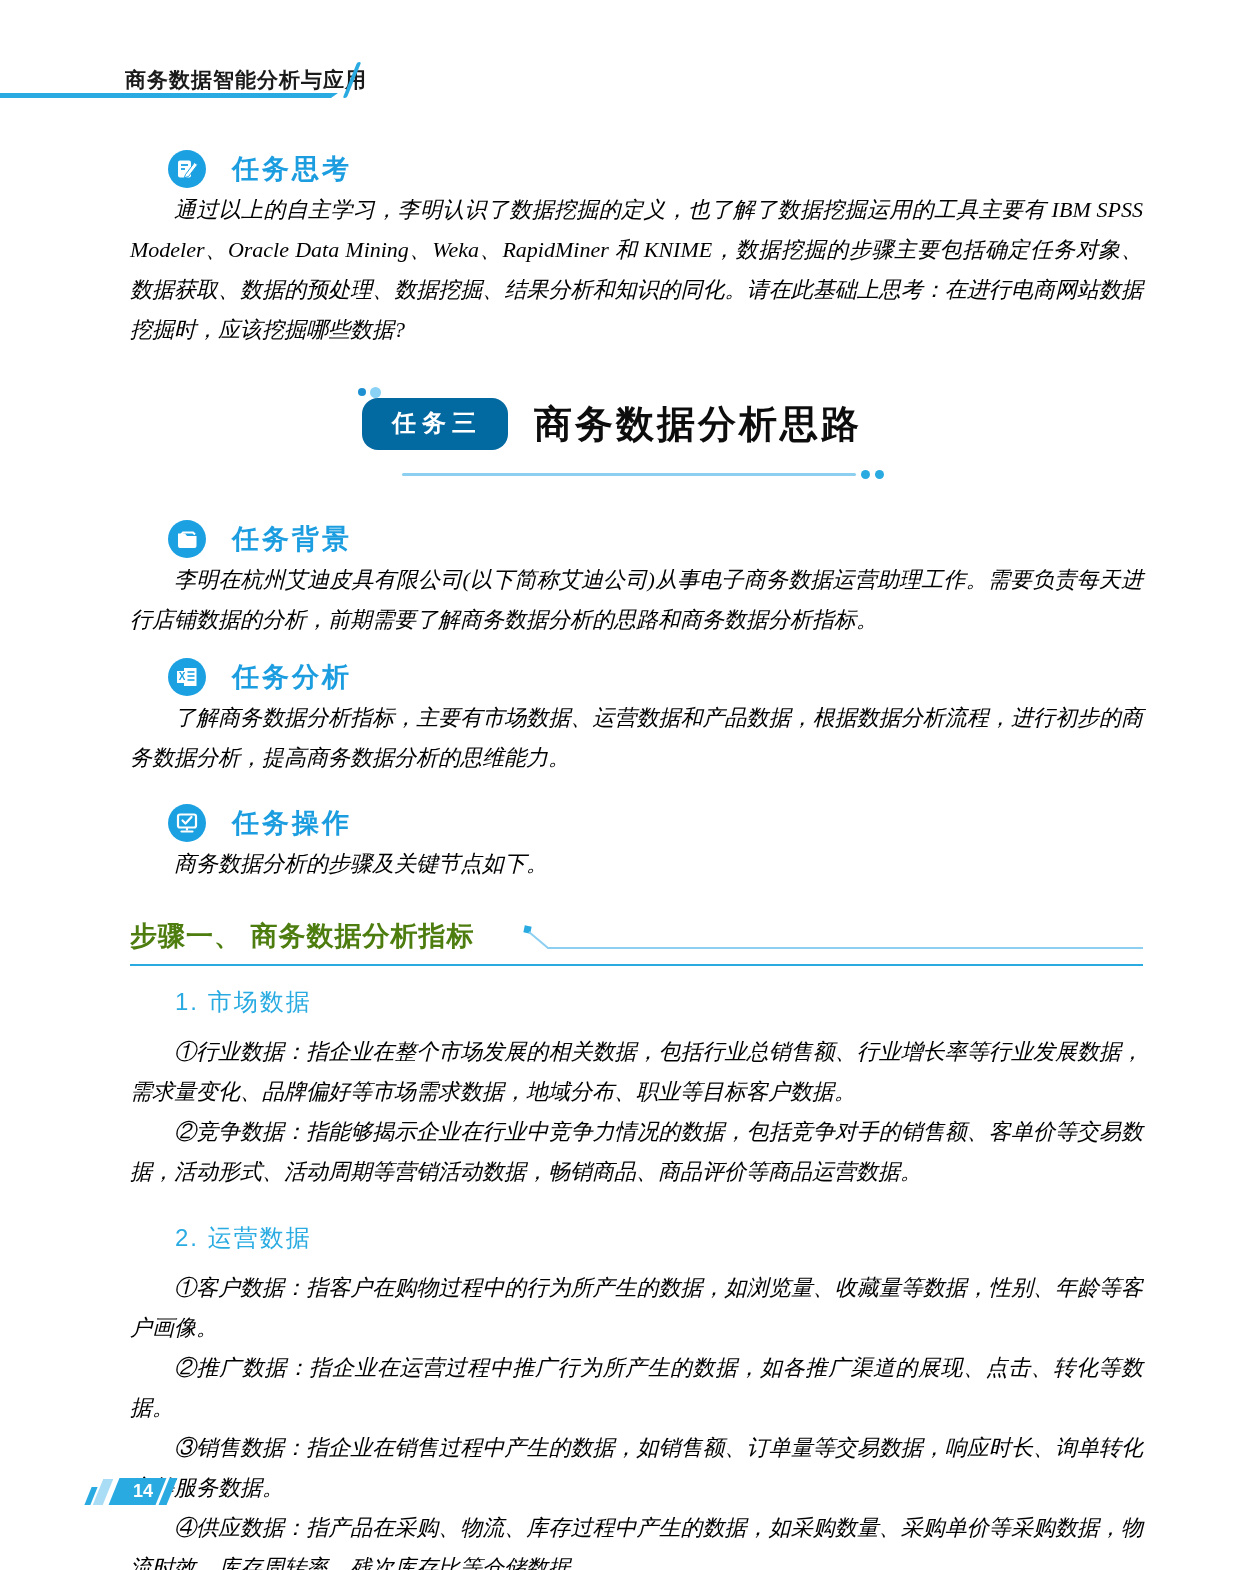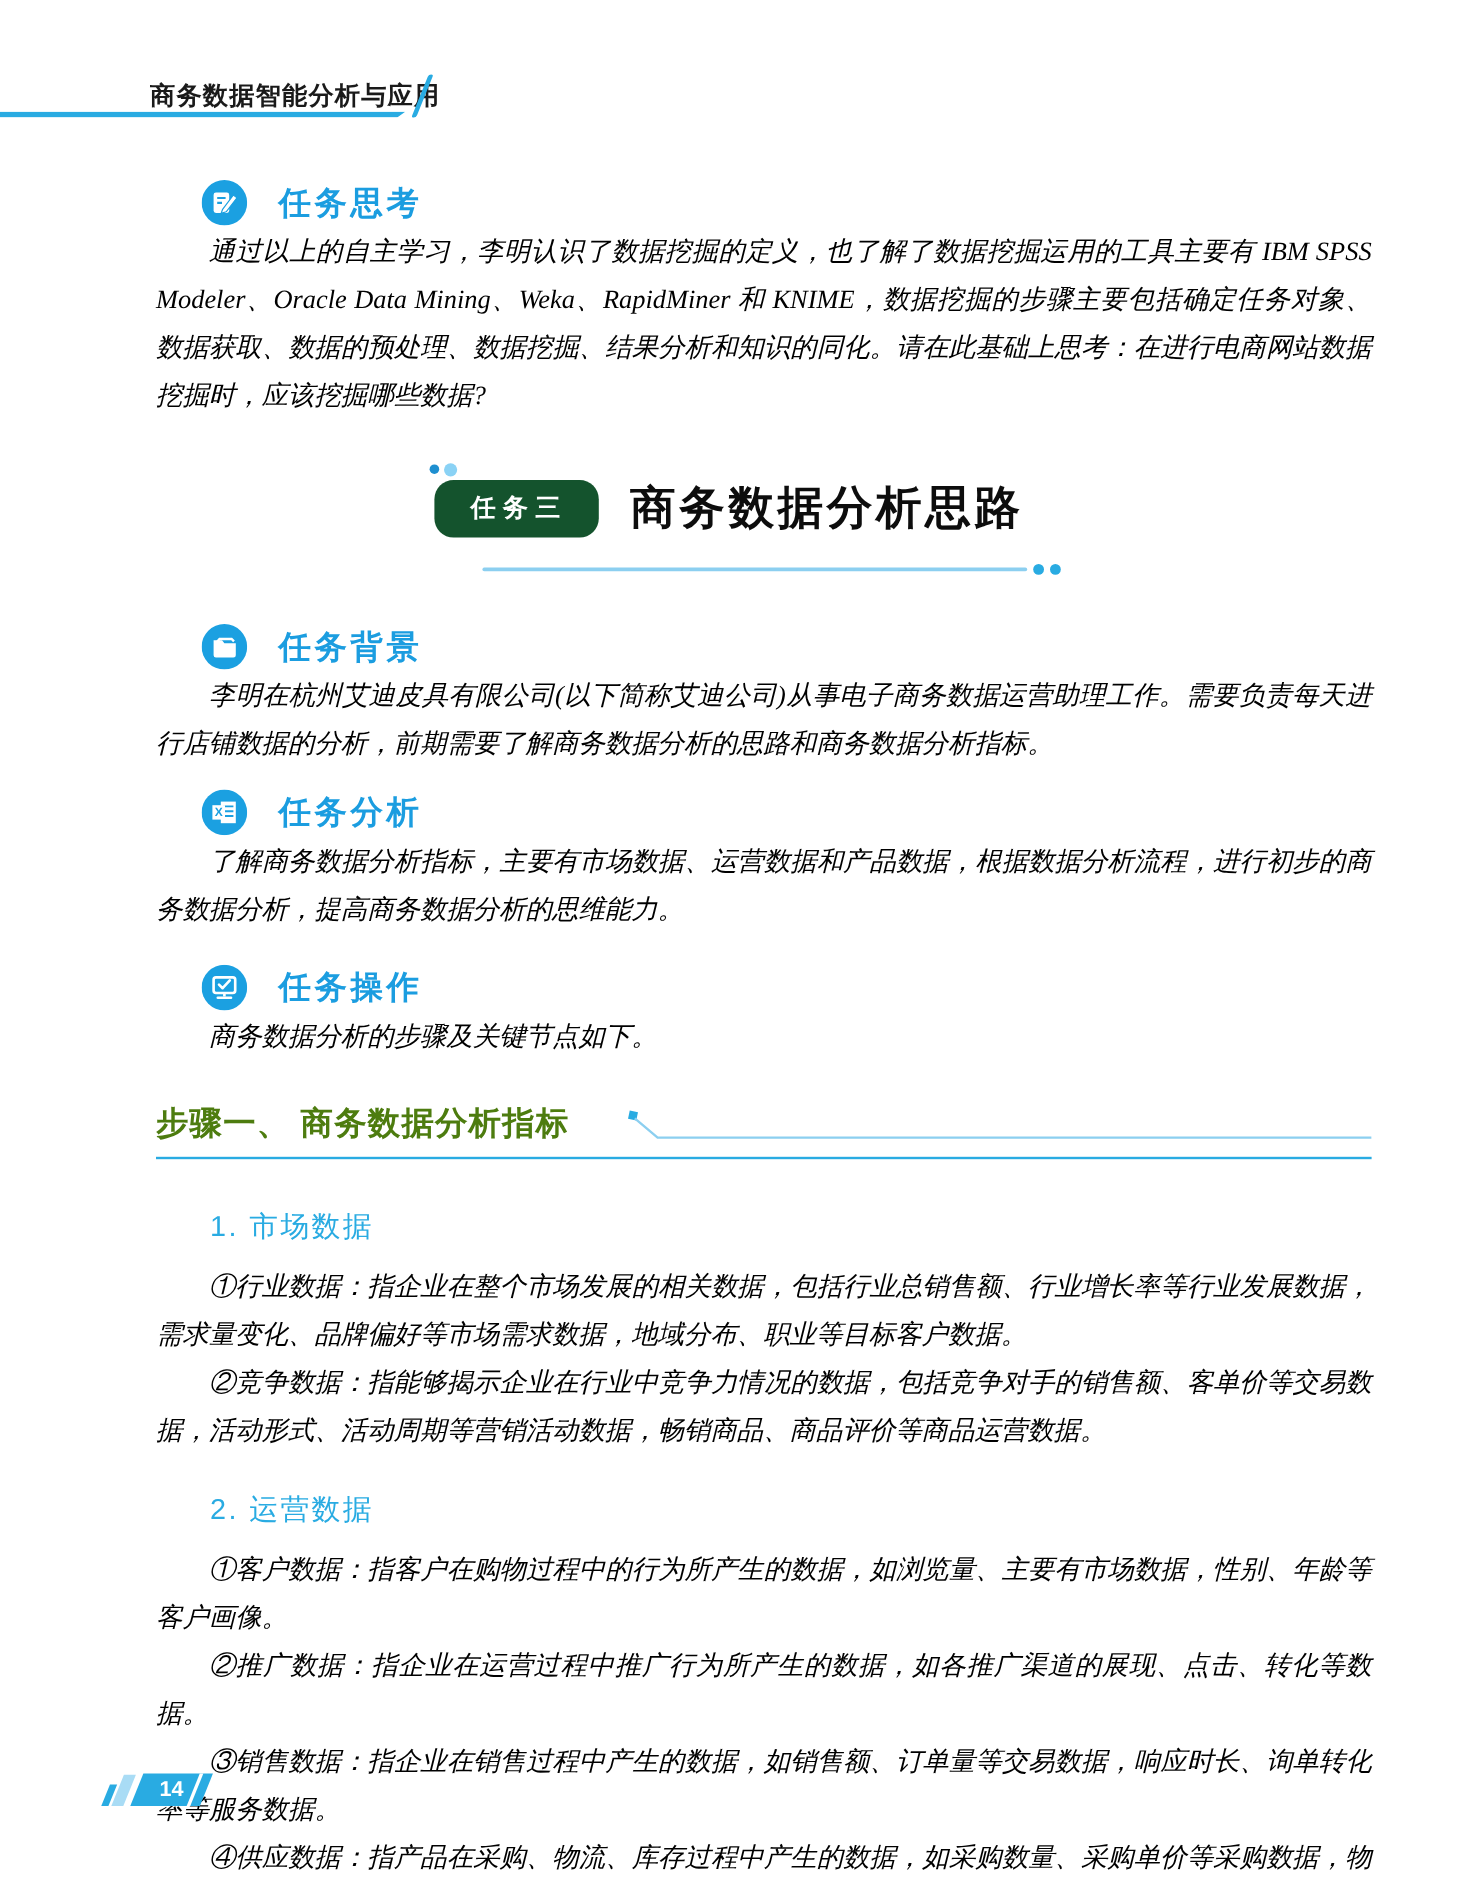--- a/index.html
+++ b/index.html
@@ -48,23 +48,23 @@
     text-indent: 2em; color: #000000; font-style: italic;
   }
 
   
   .banner { position: relative; margin-top: 40px; height: 94px; }
   .banner-dots-top { position: absolute; left: 228px; top: -8px; }
   .banner-dots-top .d1 { display:inline-block; width: 8px; height: 8px; border-radius: 50%; background: #1E8FD0; margin-right: 4px; vertical-align: middle;}
   .banner-dots-top .d2 { display:inline-block; width: 11px; height: 11px; border-radius: 50%; background: #8AD2F5; vertical-align: middle;}
   .banner-row { position: absolute; left: 232px; top: 8px; display: flex; align-items: center; }
   .banner-badge {
-    display: inline-block; background: #14532d; color: #fff;
+    display: inline-block; background: #0369a1; color: #fff;
     font-family: "Liberation Sans", sans-serif; font-weight: bold;
-    font-size: 21px; letter-spacing: 6px;
+    font-size: 24px; letter-spacing: 6px;
     padding: 9px 26px 11px 30px; border-radius: 16px; white-space: nowrap;
   }
   .banner-title {
     font-family: "Liberation Sans", sans-serif; font-weight: 900;
     font-size: 38px; color: #0d0d0d; letter-spacing: 3px;
     margin-left: 26px; white-space: nowrap;
   }
   .banner-underline { position: absolute; left: 272px; top: 80px; display: flex; align-items: center; }
   .banner-underline .line { width: 454px; height: 3px; background: #8CCFF0; border-radius: 2px; }
   .banner-underline .d1, .banner-underline .d2 {
@@ -76,21 +76,21 @@
   .step-block { position: relative; margin-top: 34px; height: 42px; }
   .step-title {
     position: absolute; left: 0; top: 0;
     font-family: "Liberation Sans", sans-serif; font-weight: 900;
     font-size: 27px; color: #4d7c0f; letter-spacing: 1px; white-space: nowrap;
   }
   .step-deco { position: absolute; left: 392px; top: 6px; width: 621px; height: 30px; }
   .step-rule { margin-top: 4px; height: 0; border-top: 2.5px solid #29ABE2; }
 
   .sub-heading {
-    margin-top: 40px; margin-left: 45px; margin-bottom: 14px;
+    margin-top: 20px; margin-left: 45px; margin-bottom: 14px;
     font-family: "Liberation Sans", sans-serif;
     font-size: 24px; color: #29ABE2; letter-spacing: 2px;
   }
   .sub-heading.second { margin-top: 30px; }
 
   
   .footer { position: absolute; left: 88px; top: 1478px; height: 28px; }
   .stripe { display: inline-block; transform: skewX(-22deg); vertical-align: bottom; }
   .stripe.s1 { width: 6px; height: 18px; background: #29ABE2; margin-right: 4px; }
   .stripe.s2 { width: 10px; height: 26px; background: #A9DCF5; margin-right: 6px; }
@@ -189,21 +189,21 @@
         <polyline points="7,8 26,24 621,24" fill="none" stroke="#8CCFF0" stroke-width="2"></polyline>
       </svg>
     </div>
     <div class="step-rule"></div>
 
     <div class="sub-heading">1. 市场数据</div>
     <p class="body">①行业数据：指企业在整个市场发展的相关数据，包括行业总销售额、行业增长率等行业发展数据，需求量变化、品牌偏好等市场需求数据，地域分布、职业等目标客户数据。</p>
     <p class="body">②竞争数据：指能够揭示企业在行业中竞争力情况的数据，包括竞争对手的销售额、客单价等交易数据，活动形式、活动周期等营销活动数据，畅销商品、商品评价等商品运营数据。</p>
 
     <div class="sub-heading second">2. 运营数据</div>
-    <p class="body">①客户数据：指客户在购物过程中的行为所产生的数据，如浏览量、主要有市场数据，性别、年龄等客户画像。</p>
+    <p class="body">①客户数据：指客户在购物过程中的行为所产生的数据，如浏览量、收藏量等数据，性别、年龄等客户画像。</p>
     <p class="body">②推广数据：指企业在运营过程中推广行为所产生的数据，如各推广渠道的展现、点击、转化等数据。</p>
     <p class="body">③销售数据：指企业在销售过程中产生的数据，如销售额、订单量等交易数据，响应时长、询单转化率等服务数据。</p>
     <p class="body">④供应数据：指产品在采购、物流、库存过程中产生的数据，如采购数量、采购单价等采购数据，物流时效、库存周转率、残次库存比等仓储数据。</p>
 
   </div>
 
   <div class="footer">
     <span class="stripe s1"></span><span class="stripe s2"></span><span class="page-badge"><span class="notch"></span><span class="num">14</span></span>
   </div>
 

